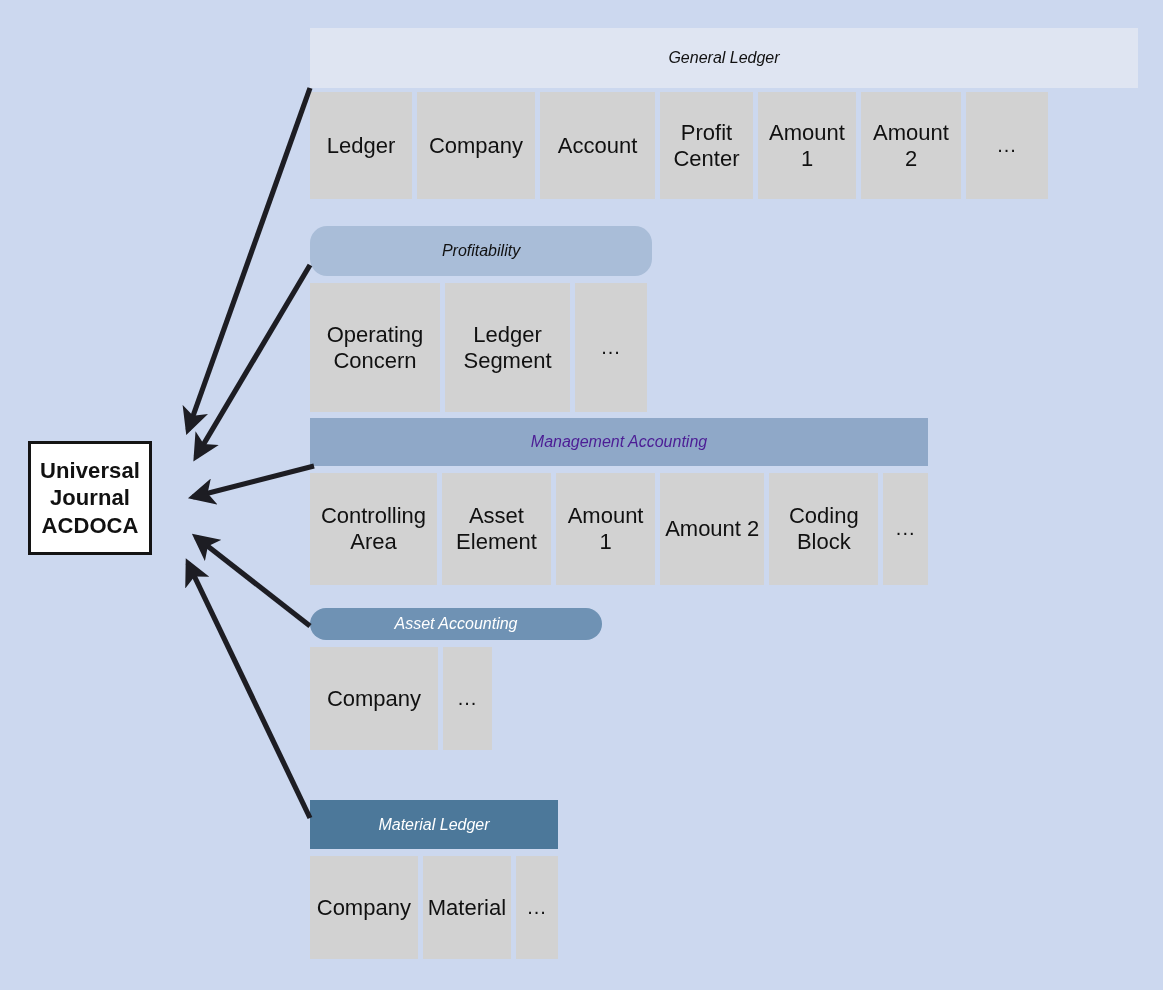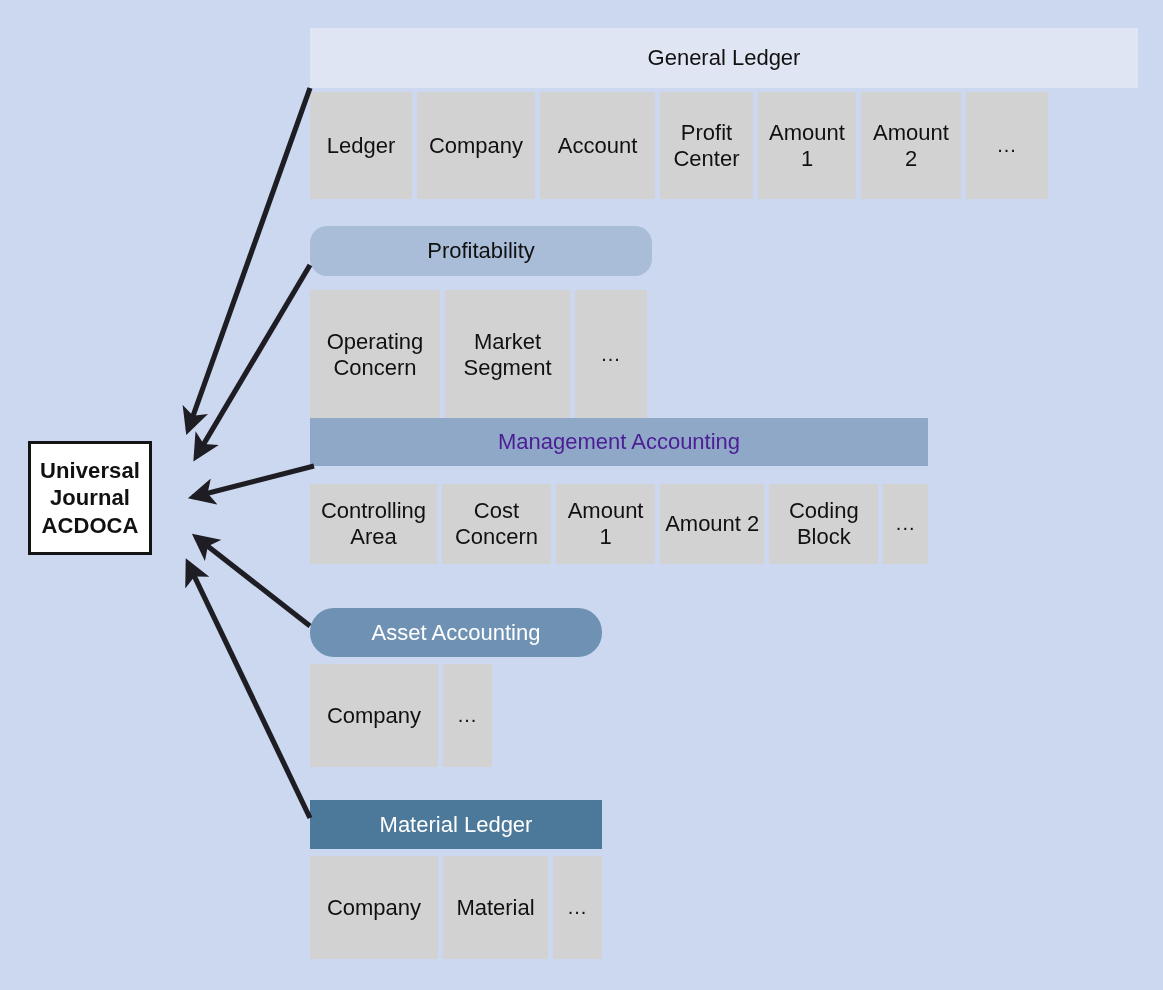--- a/index.html
+++ b/index.html
@@ -57,22 +57,23 @@
   .block {
     position: absolute;
     box-sizing: border-box;
     z-index: 2;
   }
   .block-header {
     box-sizing: border-box;
     display: flex;
     align-items: center;
     justify-content: center;
-    font-size: 22px;
+    font-size: 16px;
     width: 100%;
+    font-style: italic;
   }
   .block-cells {
     display: flex;
     width: 100%;
     box-sizing: border-box;
     gap: 5px;
   }
   .cell {
     background: #d2d2d2;
     box-sizing: border-box;
@@ -100,43 +101,43 @@
   #block-general-ledger .block-cells { height: 107px; margin-top: 4px; }
 
   
   #block-profitability { left: 310px; top: 226px; width: 342px; }
   #block-profitability .block-header {
     height: 50px;
     background: #a9bdd8;
     color: #111111;
     border-radius: 17px;
   }
-  #block-profitability .block-cells { height: 129px; margin-top: 14px; }
+  #block-profitability .block-cells { height: 129px; margin-top: 7px; }
 
   
   #block-management-accounting { left: 310px; top: 418px; width: 618px; }
   #block-management-accounting .block-header {
     height: 48px;
     background: #8fa8c8;
     color: #4c1d95;
   }
-  #block-management-accounting .block-cells { height: 80px; margin-top: 18px; }
+  #block-management-accounting .block-cells { height: 112px; margin-top: 7px; }
 
   
   #block-asset-accounting { left: 310px; top: 608px; width: 292px; }
   #block-asset-accounting .block-header {
-    height: 49px;
+    height: 32px;
     background: #6f92b4;
     color: #ffffff;
     border-radius: 24px;
   }
   #block-asset-accounting .block-cells { height: 103px; margin-top: 7px; }
 
   
-  #block-material-ledger { left: 310px; top: 800px; width: 292px; }
+  #block-material-ledger { left: 310px; top: 800px; width: 248px; }
   #block-material-ledger .block-header {
     height: 49px;
     background: #4c789a;
     color: #ffffff;
   }
   #block-material-ledger .block-cells { height: 103px; margin-top: 7px; }
 </style>
 </head>
 <body>
 
@@ -173,30 +174,30 @@
       <div class="cell" style="width:98px">Amount 1</div>
       <div class="cell" style="width:100px">Amount 2</div>
       <div class="cell ellipsis" style="width:82px">...</div>
     </div>
   </div>
 
   <div class="block" id="block-profitability">
     <div class="block-header">Profitability</div>
     <div class="block-cells">
       <div class="cell" style="width:130px">Operating Concern</div>
-      <div class="cell" style="width:125px">Market Segment</div>
+      <div class="cell" style="width:125px">Ledger Segment</div>
       <div class="cell ellipsis" style="width:72px">...</div>
     </div>
   </div>
 
   <div class="block" id="block-management-accounting">
     <div class="block-header">Management Accounting</div>
     <div class="block-cells">
       <div class="cell" style="width:128px">Controlling Area</div>
-      <div class="cell" style="width:110px">Cost Concern</div>
+      <div class="cell" style="width:110px">Asset Element</div>
       <div class="cell" style="width:100px">Amount 1</div>
       <div class="cell" style="width:105px">Amount 2</div>
       <div class="cell" style="width:110px">Coding Block</div>
       <div class="cell ellipsis" style="width:45px">...</div>
     </div>
   </div>
 
   <div class="block" id="block-asset-accounting">
     <div class="block-header">Asset Accounting</div>
     <div class="block-cells">

